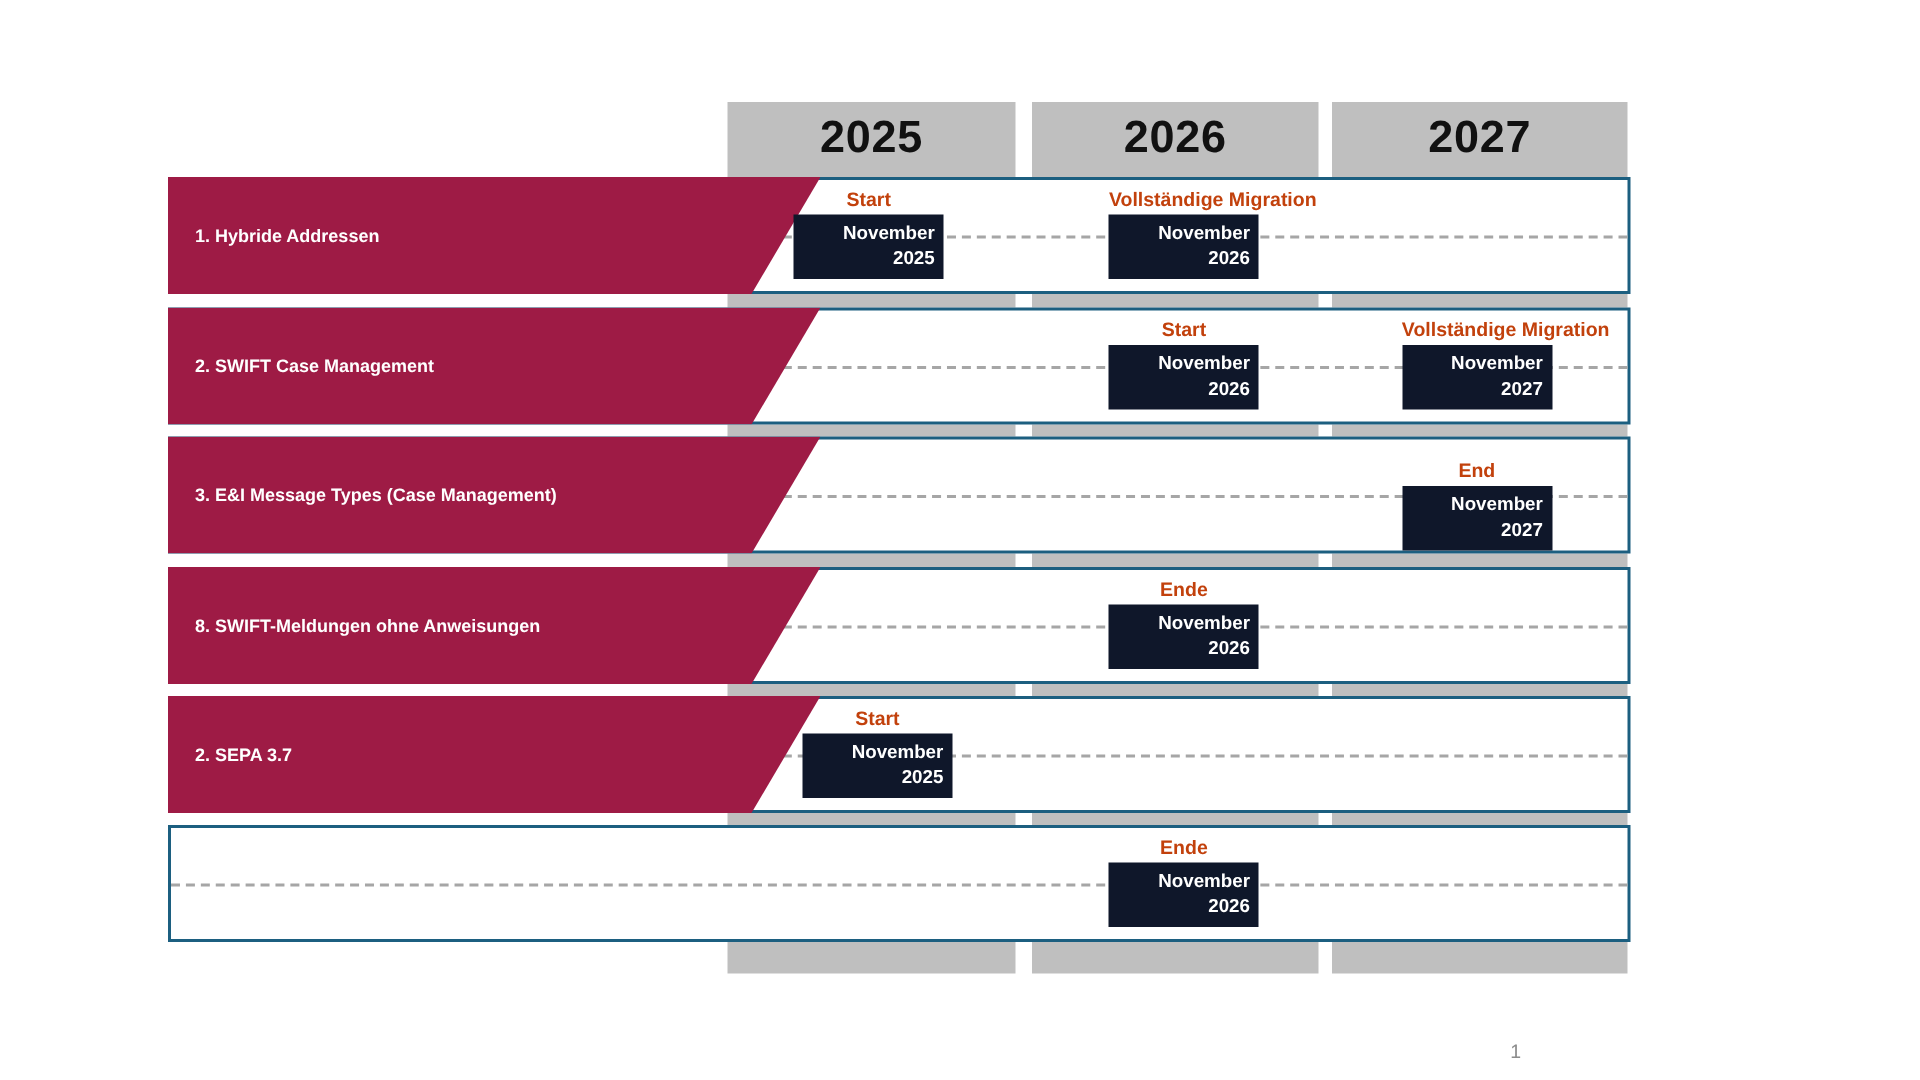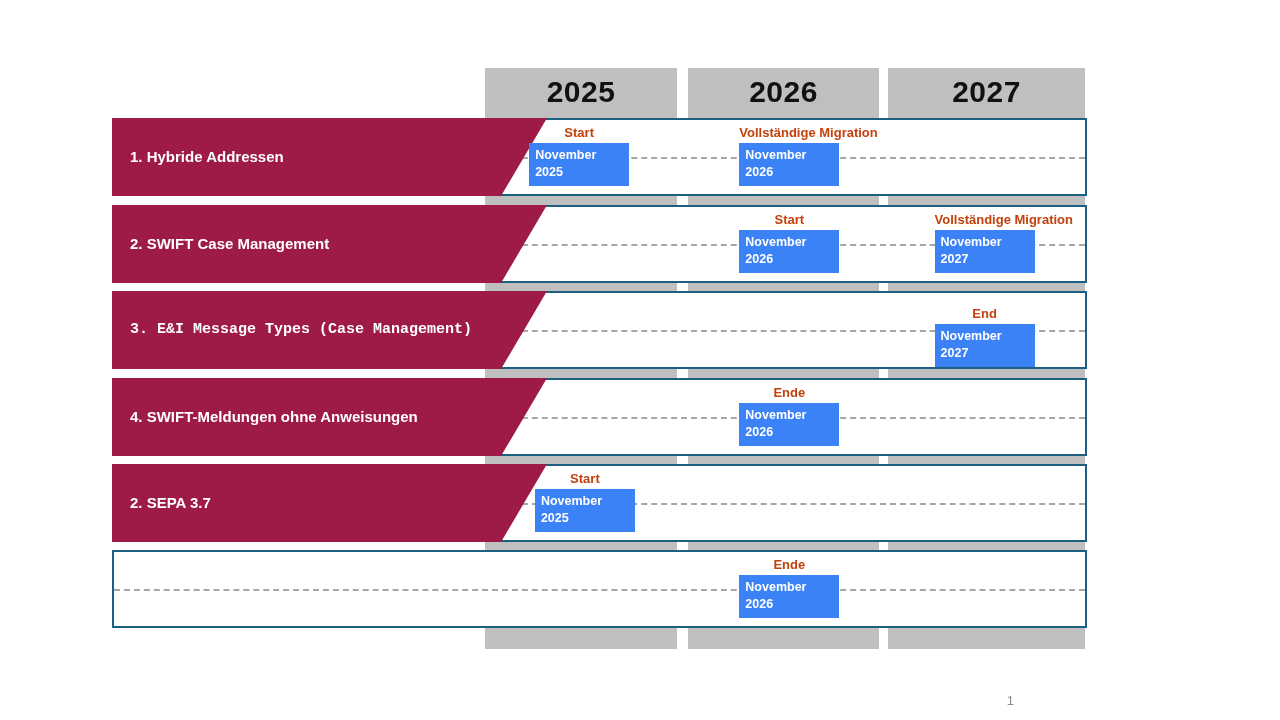--- a/index.html
+++ b/index.html
@@ -47,21 +47,21 @@
   .row-label {
     position: absolute;
     left: -2px;
     top: -2px;
     bottom: -2px;
     background: #9e1b45;
     color: #ffffff;
     display: flex;
     align-items: center;
     padding: 0 16px 0 18px;
-    font-size: 15px;
+    font-size: 12px;
     font-weight: bold;
     line-height: 1.35;
     z-index: 6;
     -webkit-clip-path: polygon(0 0, 100% 0, calc(100% - 46px) 100%, 0 100%);
     clip-path: polygon(0 0, 100% 0, calc(100% - 46px) 100%, 0 100%);
   }
 
   .row-track {
     position: absolute;
     left: 0;
@@ -82,29 +82,29 @@
   }
   .milestone-caption {
     font-size: 13px;
     font-weight: bold;
     color: #c2410c;
     white-space: nowrap;
     line-height: 1.1;
     margin-bottom: 3px;
   }
   .milestone-box {
-    background: #3b82f6;
+    background: #0f172a;
     color: #ffffff;
     font-size: 12.5px;
     font-weight: bold;
     line-height: 1.35;
     padding: 4px 6px 5px 6px;
     width: 100px;
     margin: 0 auto;
-    text-align: left;
+    text-align: right;
   }
   .milestone-month { display: block; }
   .milestone-year  { display: block; }
 
   
   .page-number {
     position: absolute;
     right: 22px;
     bottom: 12px;
     font-size: 13px;
@@ -161,32 +161,32 @@
         <div class="milestone" style="left: 870.56px; top: 6px;">
           <div class="milestone-caption">Vollständige  Migration</div>
           <div class="milestone-box">
             <span class="milestone-month">November</span>
             <span class="milestone-year">2027</span>
           </div>
         </div>
       </div>
       <div class="row" style="left: 112px; width: 975px; top: 291px; height: 78px;">
         <div class="row-track"></div>
-        <div class="row-label" style="width: 435px; font-family: Liberation Mono, monospace;">3. E&amp;I Message Types (Case Management)</div>
+        <div class="row-label" style="width: 435px;">3. E&amp;I Message Types (Case Management)</div>
         <div class="milestone" style="left: 870.56px; top: 14px;">
           <div class="milestone-caption">End</div>
           <div class="milestone-box">
             <span class="milestone-month">November</span>
             <span class="milestone-year">2027</span>
           </div>
         </div>
       </div>
       <div class="row" style="left: 112px; width: 975px; top: 378px; height: 78px;">
         <div class="row-track"></div>
-        <div class="row-label" style="width: 435px;">4. SWIFT-Meldungen ohne Anweisungen</div>
+        <div class="row-label" style="width: 435px;">8. SWIFT-Meldungen ohne Anweisungen</div>
         <div class="milestone" style="left: 675.32px; top: 6px;">
           <div class="milestone-caption">Ende</div>
           <div class="milestone-box">
             <span class="milestone-month">November</span>
             <span class="milestone-year">2026</span>
           </div>
         </div>
       </div>
       <div class="row" style="left: 112px; width: 975px; top: 464px; height: 78px;">
         <div class="row-track"></div>

